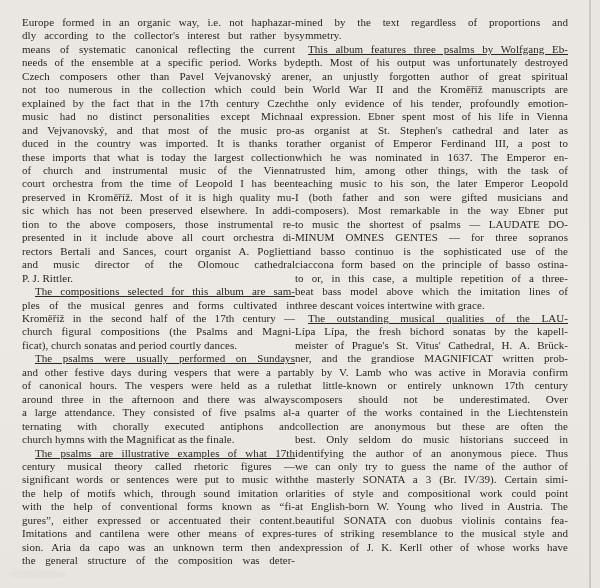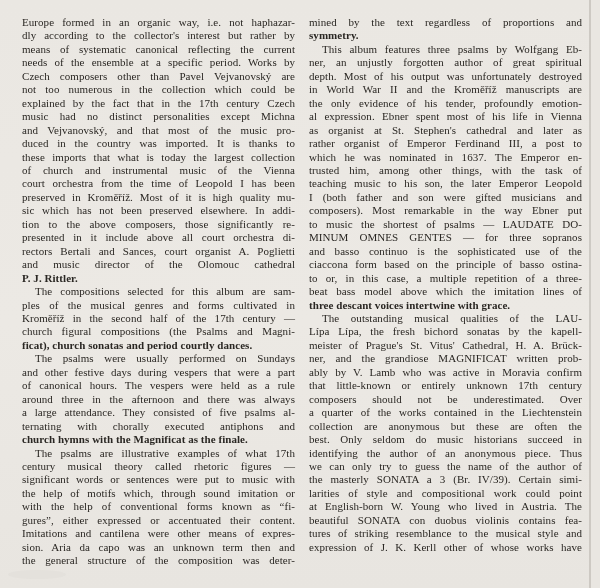--- a/index.html
+++ b/index.html
@@ -19,41 +19,40 @@
   }
   .page {
     position: relative;
     width: 600px;
     height: 588px;
     background: linear-gradient(180deg, var(--paper) 0%, #ece9e4 55%, #e8e5e0 100%);
     color: var(--ink);
   }
   .columns {
     display: flex;
-    gap: 14px;
     padding: 16px 18px 0 22px;
   }
   .column {
     width: 273px;
     flex: 0 0 273px;
   }
   .line {
     font-size: 11px;
     line-height: 13.45px;
     text-align: justify;
     text-align-last: justify;
     white-space: normal;
     letter-spacing: 0.05px;
   }
   .line.indent {
     text-indent: 13px;
+    text-decoration: underline;
   }
   .line.end {
     text-align-last: left;
-    font-weight: bold;
   }
   .edge-shadow {
     position: absolute;
     top: 0;
     left: 589px;
     width: 2px;
     height: 588px;
     background: var(--edge);
     opacity: 0.8;
   }
@@ -90,21 +89,21 @@
         <div class="line">not too numerous in the collection which could be</div>
         <div class="line">explained by the fact that in the 17th century Czech</div>
         <div class="line">music had no distinct personalities except Michna</div>
         <div class="line">and Vejvanovský, and that most of the music pro-</div>
         <div class="line">duced in the country was imported. It is thanks to</div>
         <div class="line">these imports that what is today the largest collection</div>
         <div class="line">of church and instrumental music of the Vienna</div>
         <div class="line">court orchestra from the time of Leopold I has been</div>
         <div class="line">preserved in Kroměříž. Most of it is high quality mu-</div>
         <div class="line">sic which has not been preserved elsewhere. In addi-</div>
-        <div class="line">tion to the above composers, those significantly re-</div>
+        <div class="line">tion to the above composers, those instrumental re-</div>
         <div class="line">presented in it include above all court orchestra di-</div>
         <div class="line">rectors Bertali and Sances, court organist A. Poglietti</div>
         <div class="line">and music director of the Olomouc cathedral</div>
         <div class="line end">P. J. Rittler.</div>
         <div class="line indent">The compositions selected for this album are sam-</div>
         <div class="line">ples of the musical genres and forms cultivated in</div>
         <div class="line">Kroměříž in the second half of the 17th century —</div>
         <div class="line">church figural compositions (the Psalms and Magni-</div>
         <div class="line end">ficat), church sonatas and period courtly dances.</div>
         <div class="line indent">The psalms were usually performed on Sundays</div>
@@ -121,22 +120,22 @@
         <div class="line">with the help of conventional forms known as “fi-</div>
         <div class="line">gures”, either expressed or accentuated their content.</div>
         <div class="line">Imitations and cantilena were other means of expres-</div>
         <div class="line">sion. Aria da capo was an unknown term then and</div>
         <div class="line">the general structure of the composition was deter-</div>
       </div>
     <div class="column">
         <div class="line">mined by the text regardless of proportions and</div>
         <div class="line end">symmetry.</div>
         <div class="line indent">This album features three psalms by Wolfgang Eb-</div>
+        <div class="line">depth. Most of his output was unfortunately destroyed</div>
         <div class="line">ner, an unjustly forgotten author of great spiritual</div>
-        <div class="line">depth. Most of his output was unfortunately destroyed</div>
         <div class="line">in World War II and the Kroměříž manuscripts are</div>
         <div class="line">the only evidence of his tender, profoundly emotion-</div>
         <div class="line">al expression. Ebner spent most of his life in Vienna</div>
         <div class="line">as organist at St. Stephen's cathedral and later as</div>
         <div class="line">rather organist of Emperor Ferdinand III, a post to</div>
         <div class="line">which he was nominated in 1637. The Emperor en-</div>
         <div class="line">trusted him, among other things, with the task of</div>
         <div class="line">teaching music to his son, the later Emperor Leopold</div>
         <div class="line">I (both father and son were gifted musicians and</div>
         <div class="line">composers). Most remarkable in the way Ebner put</div>

